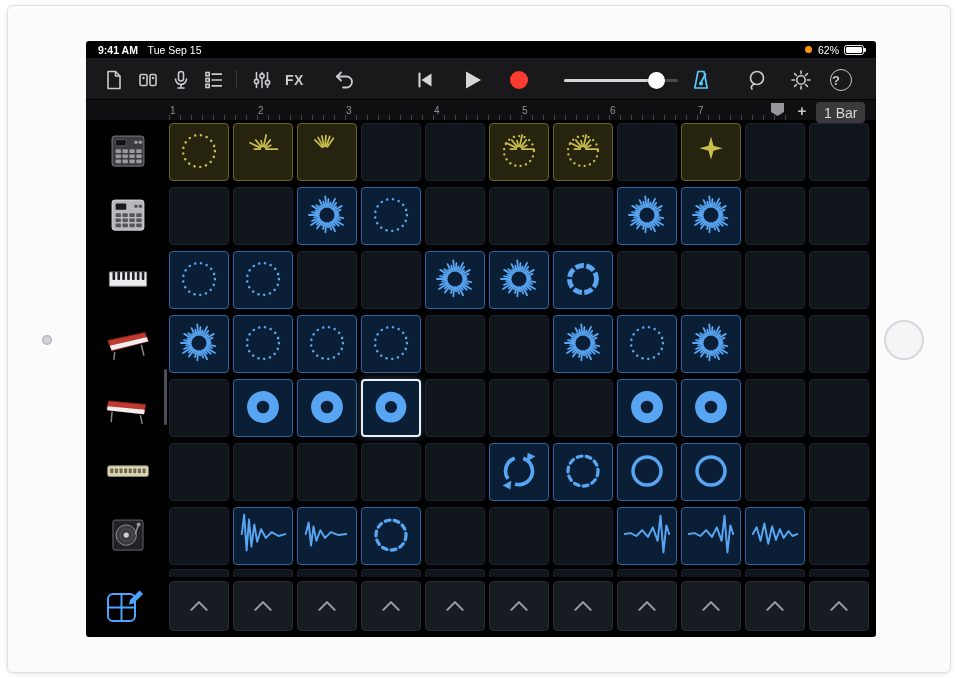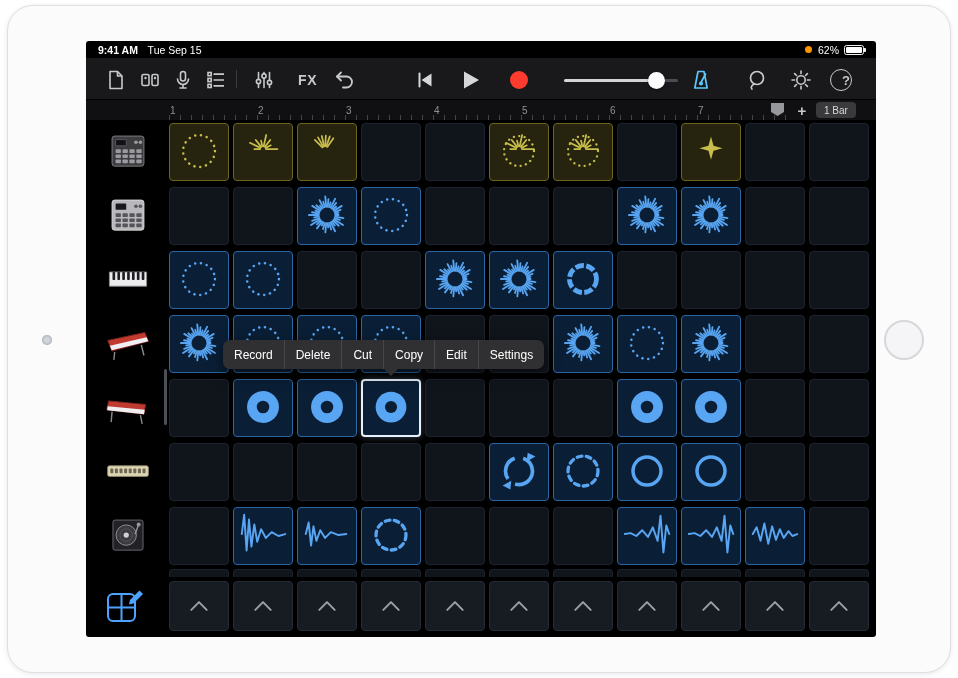--- a/index.html
+++ b/index.html
@@ -2,21 +2,21 @@
 <html><head>
 <meta charset="utf-8">
 <style>
   * { box-sizing: border-box; }
   body {
     margin: 0; width: 958px; height: 678px; background: #fff;
     font-family: "Liberation Sans", sans-serif; position: relative; overflow: hidden;
   }
   .ipad {
     position: absolute; left: 7px; top: 5px; width: 944px; height: 668px;
-    background: #fbfbfc; border: 1px solid #e0e0e3; border-radius: 26px;
+    background: #fbfbfc; border: 1px solid #e0e0e3; border-radius: 6px;
     box-shadow: 0 1px 5px rgba(0,0,0,.10);
   }
   .camera { position: absolute; left: 34px; top: 329px; width: 10px; height: 10px; border-radius: 50%;
     background: #d4d6da; box-shadow: inset 0 0 3px #8b93a0; }
   .home-button { position: absolute; left: 876px; top: 314px; width: 40px; height: 40px; border-radius: 50%;
     background: #f5f5f7; border: 2px solid #d7d7db; }
   .screen { position: absolute; left: 78px; top: 35px; width: 790px; height: 596px;
     background: #000; border-radius: 3px; overflow: hidden; }
 
   
@@ -28,21 +28,21 @@
   .sb-right { display: flex; align-items: center; }
   .hotspot-dot { width: 7px; height: 7px; border-radius: 50%; background: #ff9500; margin-right: 6px; display: inline-block; }
   .batt { width: 20px; height: 10px; border: 1px solid rgba(255,255,255,.95); border-radius: 2.5px; position: relative; margin-left: 5px; display: inline-block; }
   .batt::after { content: ''; position: absolute; right: -3px; top: 2px; width: 2px; height: 4px; background: rgba(255,255,255,.95); border-radius: 0 1px 1px 0; }
   .batt-fill { position: absolute; inset: 1px; background: #fff; border-radius: 1px; }
 
   
   .toolbar { position: absolute; top: 17px; left: 0; right: 0; height: 42px; background: #19191b;
     border-bottom: 1px solid #000; z-index: 5; }
   .tb { position: absolute; top: 9px; width: 26px; height: 26px; background: none; border: none; padding: 1px;
-    color: #c7c9cc; cursor: pointer; display: flex; align-items: center; justify-content: flex-end; }
+    color: #c7c9cc; cursor: pointer; display: flex; align-items: center; justify-content: flex-start; }
   .tb svg { display: block; }
   .tb-fx { font-size: 14px; font-weight: bold; color: #c7c9cc; letter-spacing: .5px; width: 34px; }
   .tb-divider { position: absolute; left: 150px; top: 12px; width: 1px; height: 18px; background: #3a3a3e; }
   .tb-help { border: 1.5px solid #c7c9cc; border-radius: 50%; width: 22px; height: 22px; top: 11px;
     font-size: 13px; font-weight: bold; }
   .vol { position: absolute; left: 478px; top: 9px; width: 114px; height: 26px; cursor: pointer; }
   .vol-track { position: absolute; top: 12px; left: 0; right: 0; height: 3px; background: #4a4d52; border-radius: 2px; }
   .vol-fill { position: absolute; top: 12px; left: 0; height: 3px; background: #d3d5d8; border-radius: 2px; }
   .vol-knob { position: absolute; top: 5px; width: 17px; height: 17px; border-radius: 50%; background: #fdfdfd;
     box-shadow: 0 1px 2px rgba(0,0,0,.6); }
@@ -50,21 +50,21 @@
   
   .ruler { position: absolute; top: 59px; left: 0; right: 0; height: 20px; background: #101013;
     color: #8e9196; font-size: 10px; z-index: 4; }
   .ruler-ticks { position: absolute; left: 83px; width: 624px; bottom: 0; height: 5px;
     background: repeating-linear-gradient(90deg, #43474d 0 1px, transparent 1px 11px); }
   .ruler-num { position: absolute; bottom: 4px; }
   .ruler-flag { position: absolute; left: 684px; top: 3px; }
   .ruler-add { position: absolute; left: 706px; top: 0; width: 20px; height: 20px; background: none; border: none;
     color: #c7c9cc; font-size: 15px; font-weight: bold; cursor: pointer; padding: 0; }
   .bar-length { position: absolute; left: 730px; top: 2px; background: #3a3a3d; border: none; border-radius: 4px;
-    color: #d6d7d9; font-size: 10px; padding: 2.5px 8px; cursor: pointer; }
+    color: #d6d7d9; font-size: 14px; padding: 2.5px 8px; cursor: pointer; }
 
   
   #grid-area { position: absolute; inset: 0; }
   .inst { position: absolute; left: 6px; width: 72px; height: 58px; display: flex; align-items: center;
     justify-content: center; cursor: pointer; background: none; border: none; padding: 0; }
   .cell { position: absolute; width: 60px; height: 58px; border-radius: 4px; cursor: pointer; }
   .cell.empty { background: #10151c; border: 1px solid #1c232e; }
   .cell.filled-blue { background: #0a1f36; border: 1px solid #2c67a4; }
   .cell.filled-yellow { background: #26230f; border: 1px solid #6a6324; }
   .cell.selected { border: 2px solid #e8f1fb; box-shadow: 0 0 7px rgba(160,200,255,.35); }
@@ -930,24 +930,15 @@
           </svg>
         </button>
         <div class="partial" style="left: 723px;"></div>
         <button class="trigger" style="left: 723px;">
           <svg width="60" height="50" viewBox="0 0 60 50">
             <polyline points="20,30 30,20 40,30" fill="none" stroke="#9aa0a8" stroke-width="2.6" stroke-linecap="round" stroke-linejoin="round"></polyline>
           </svg>
         </button>
       </div>
 
-    <div class="context-menu" id="context-menu">
-      <button class="menu-item">Record</button>
-        <button class="menu-item">Delete</button>
-        <button class="menu-item">Cut</button>
-        <button class="menu-item">Copy</button>
-        <button class="menu-item">Edit</button>
-        <button class="menu-item">Settings</button>
-        <div class="menu-pointer"></div>
-    </div>
 
   </div>
 </div>
 
 </body></html>

